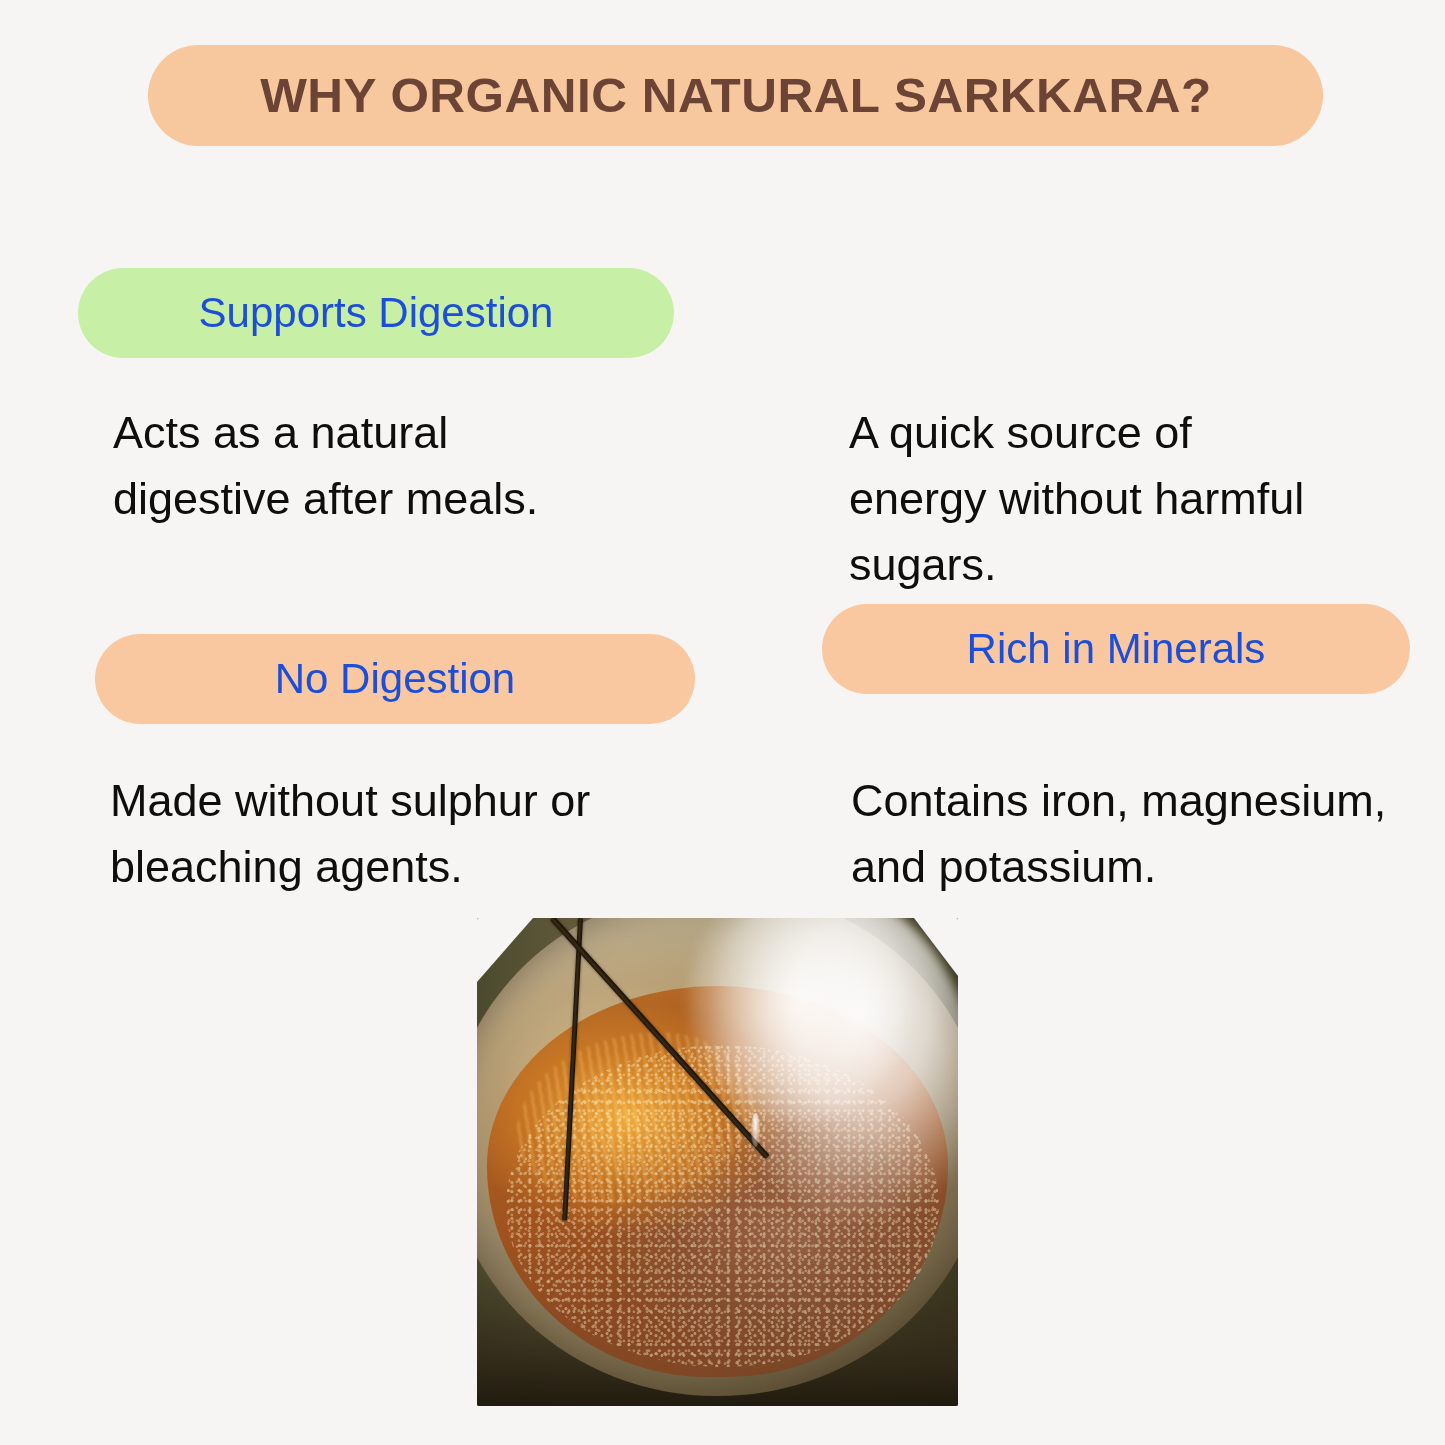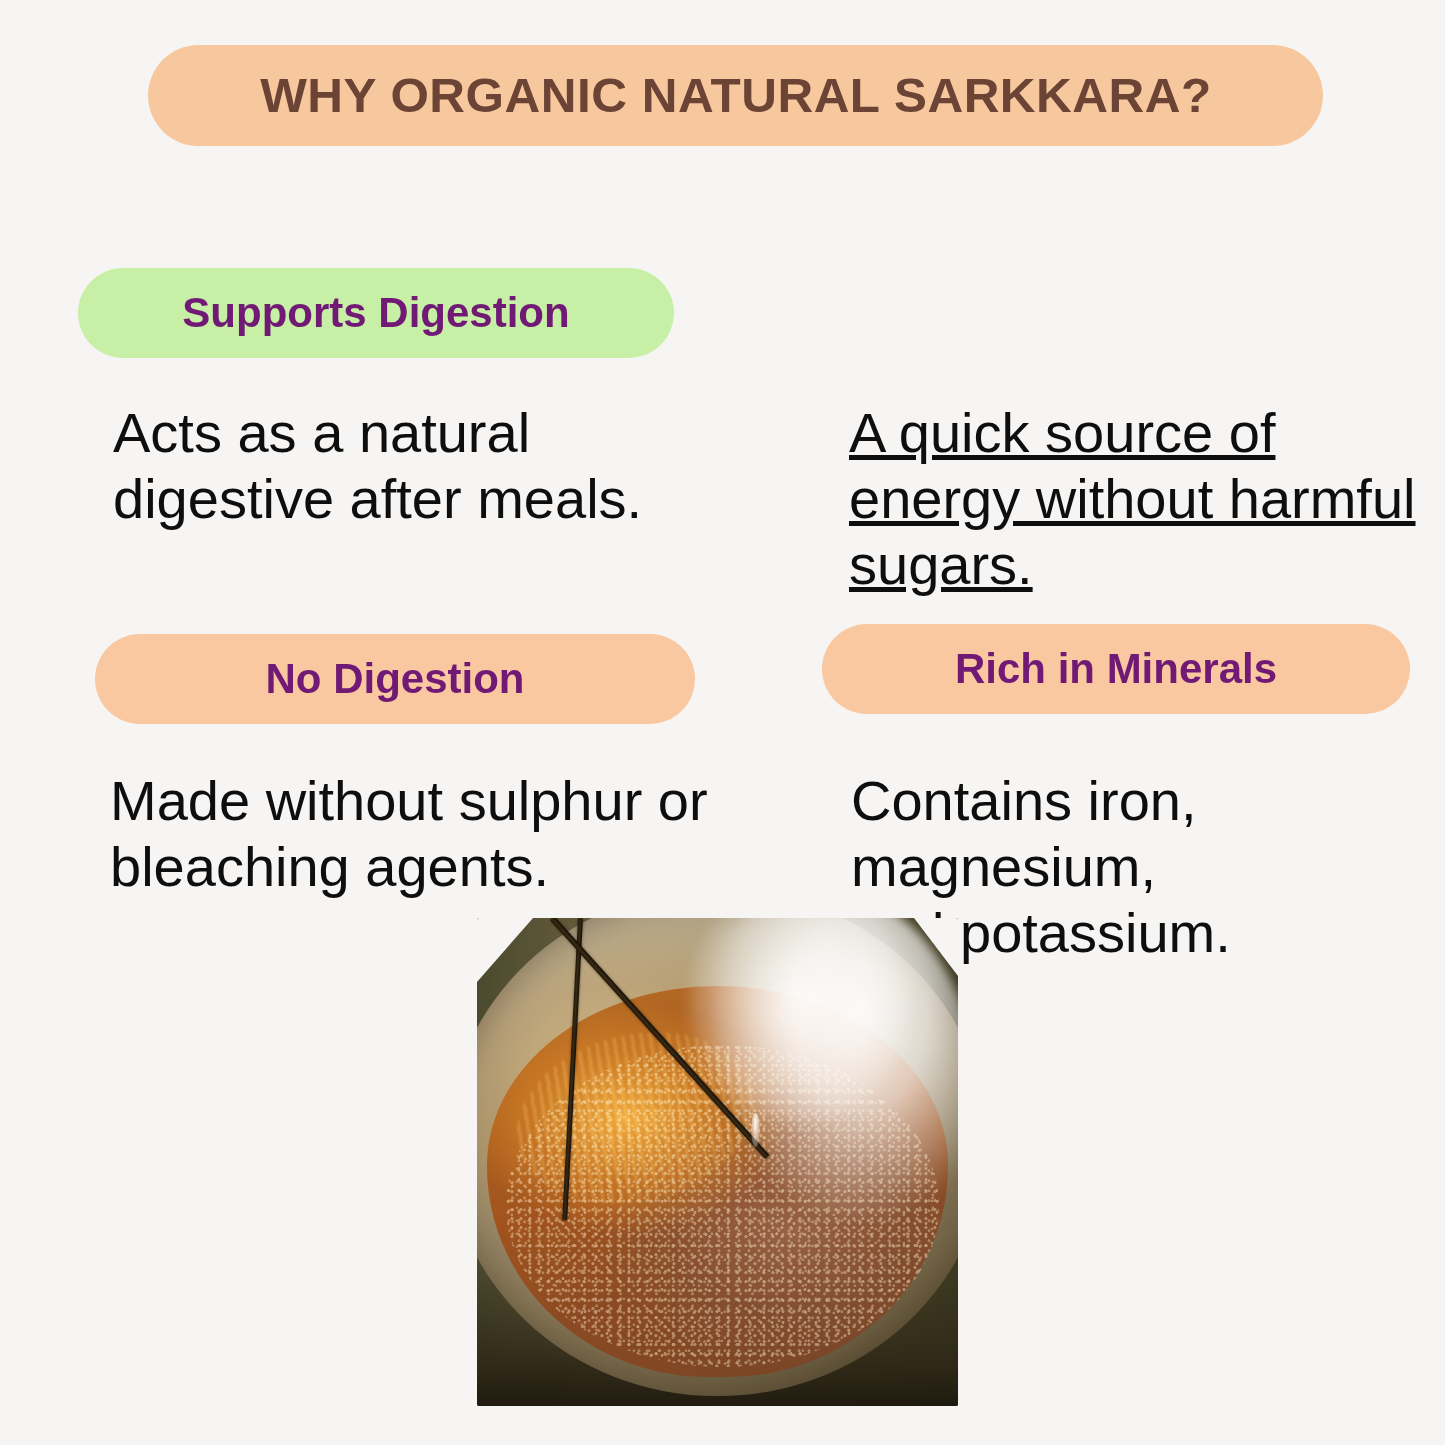--- a/index.html
+++ b/index.html
@@ -38,45 +38,45 @@
 
   
   .pill {
     position:absolute;
     height:90px;
     border-radius:46px;
     display:flex; align-items:center; justify-content:center;
   }
   .pill .pill-text {
     font-family:"Liberation Sans", sans-serif;
-    font-weight:bold;
+    font-weight:normal;
     font-size:42px;
-    color:#701a75;
+    color:#1d4ed8;
     white-space:nowrap;
   }
   .pill.green  { background:#C8EFA6; }
   .pill.peach  { background:#F9C8A0; }
 
   #pill-digestion { left:78px;  top:268px; width:596px; }
   #pill-energy    { left:822px; top:268px; width:590px; }
   #pill-nochem    { left:95px;  top:634px; width:600px; }
-  #pill-minerals  { left:822px; top:624px; width:588px;justify-content:center; }
+  #pill-minerals  { left:822px; top:604px; width:588px;justify-content:center; }
 
   
   .body-text {
     position:absolute;
     font-family:"Liberation Sans", sans-serif;
     font-weight:normal;
-    font-size:56px;
+    font-size:45px;
     line-height:66px;
     color:#0E0E0E;
     white-space:pre-line;
   }
   #body-digestion { left:113px; top:400px; width:620px; }
-  #body-energy    { left:849px; top:400px; width:580px;text-decoration:underline; }
+  #body-energy    { left:849px; top:400px; width:580px; }
   #body-nochem    { left:110px; top:768px; width:640px; }
   #body-minerals  { left:851px; top:768px; width:600px; }
 
   
   .photo {
     position:absolute;
     left:477px; top:918px;
     width:481px; height:488px;
     overflow:hidden;
     background:#C9A272;

